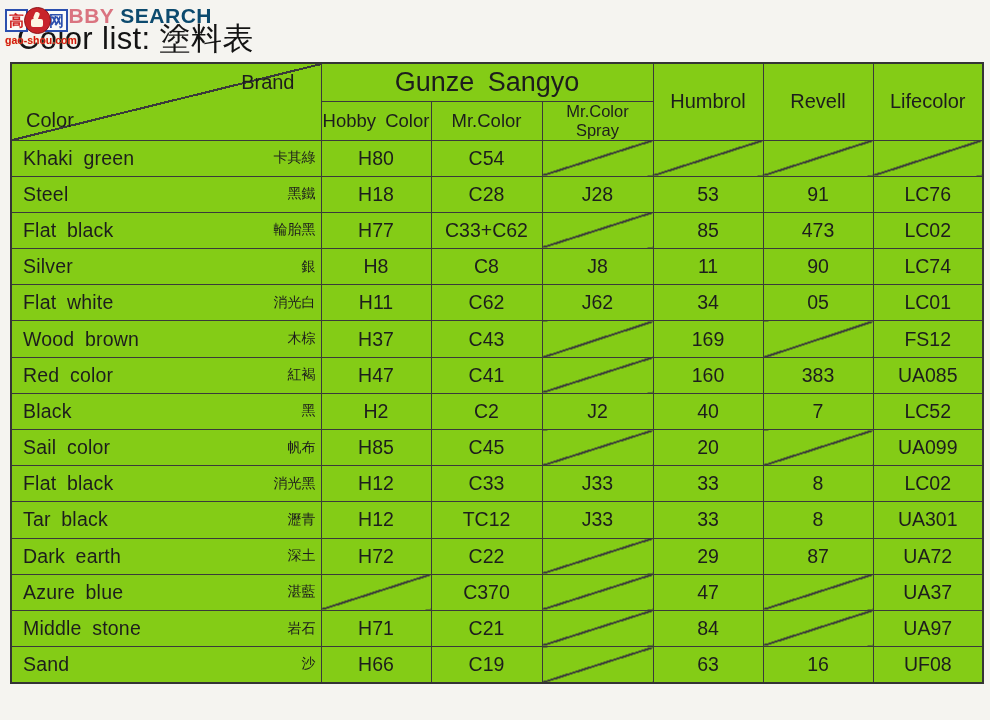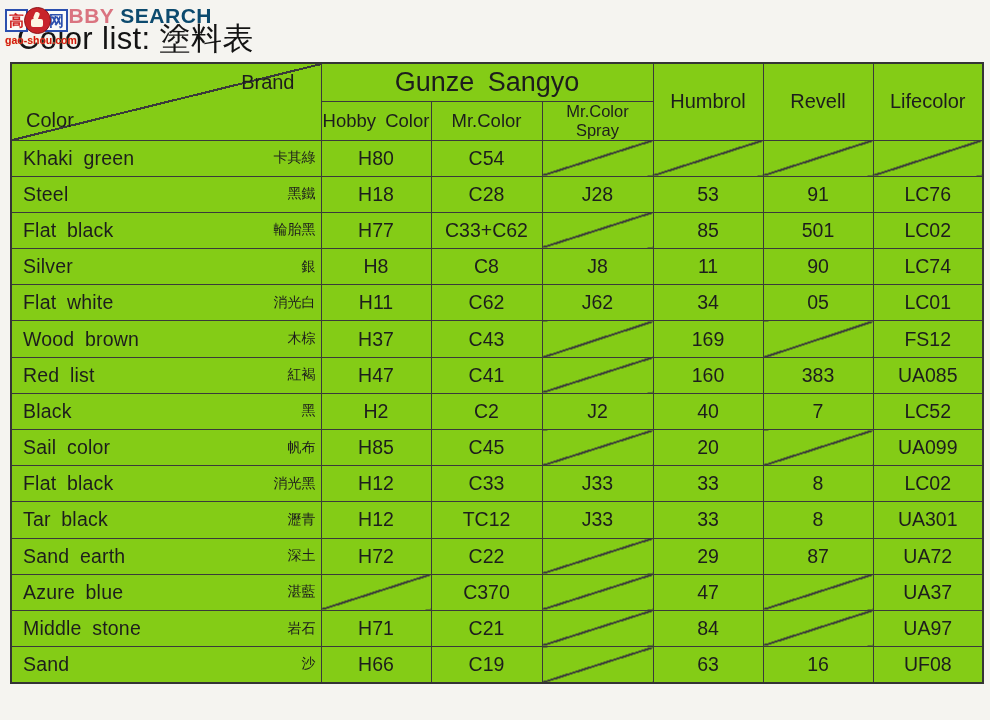--- a/index.html
+++ b/index.html
@@ -179,21 +179,21 @@
           <td class="name-cell">
             <div class="name-wrap">
               <span class="name-en">Flat black</span>
               <span class="name-zh">輪胎黑</span>
             </div>
           </td>
           <td class="code-cell">H77</td>
           <td class="code-cell">C33+C62</td>
           <td class="code-cell diag"></td>
           <td class="code-cell">85</td>
-          <td class="code-cell">501</td>
+          <td class="code-cell">473</td>
           <td class="code-cell">LC02</td>
         </tr>
         <tr class="data-row">
           <td class="name-cell">
             <div class="name-wrap">
               <span class="name-en">Silver</span>
               <span class="name-zh">銀</span>
             </div>
           </td>
           <td class="code-cell">H8</td>
@@ -227,21 +227,21 @@
           <td class="code-cell">H37</td>
           <td class="code-cell">C43</td>
           <td class="code-cell diag"></td>
           <td class="code-cell">169</td>
           <td class="code-cell diag"></td>
           <td class="code-cell">FS12</td>
         </tr>
         <tr class="data-row">
           <td class="name-cell">
             <div class="name-wrap">
-              <span class="name-en">Red list</span>
+              <span class="name-en">Red color</span>
               <span class="name-zh">紅褐</span>
             </div>
           </td>
           <td class="code-cell">H47</td>
           <td class="code-cell">C41</td>
           <td class="code-cell diag"></td>
           <td class="code-cell">160</td>
           <td class="code-cell">383</td>
           <td class="code-cell">UA085</td>
         </tr>
@@ -297,21 +297,21 @@
           <td class="code-cell">H12</td>
           <td class="code-cell">TC12</td>
           <td class="code-cell">J33</td>
           <td class="code-cell">33</td>
           <td class="code-cell">8</td>
           <td class="code-cell">UA301</td>
         </tr>
         <tr class="data-row">
           <td class="name-cell">
             <div class="name-wrap">
-              <span class="name-en">Sand earth</span>
+              <span class="name-en">Dark earth</span>
               <span class="name-zh">深土</span>
             </div>
           </td>
           <td class="code-cell">H72</td>
           <td class="code-cell">C22</td>
           <td class="code-cell diag"></td>
           <td class="code-cell">29</td>
           <td class="code-cell">87</td>
           <td class="code-cell">UA72</td>
         </tr>

